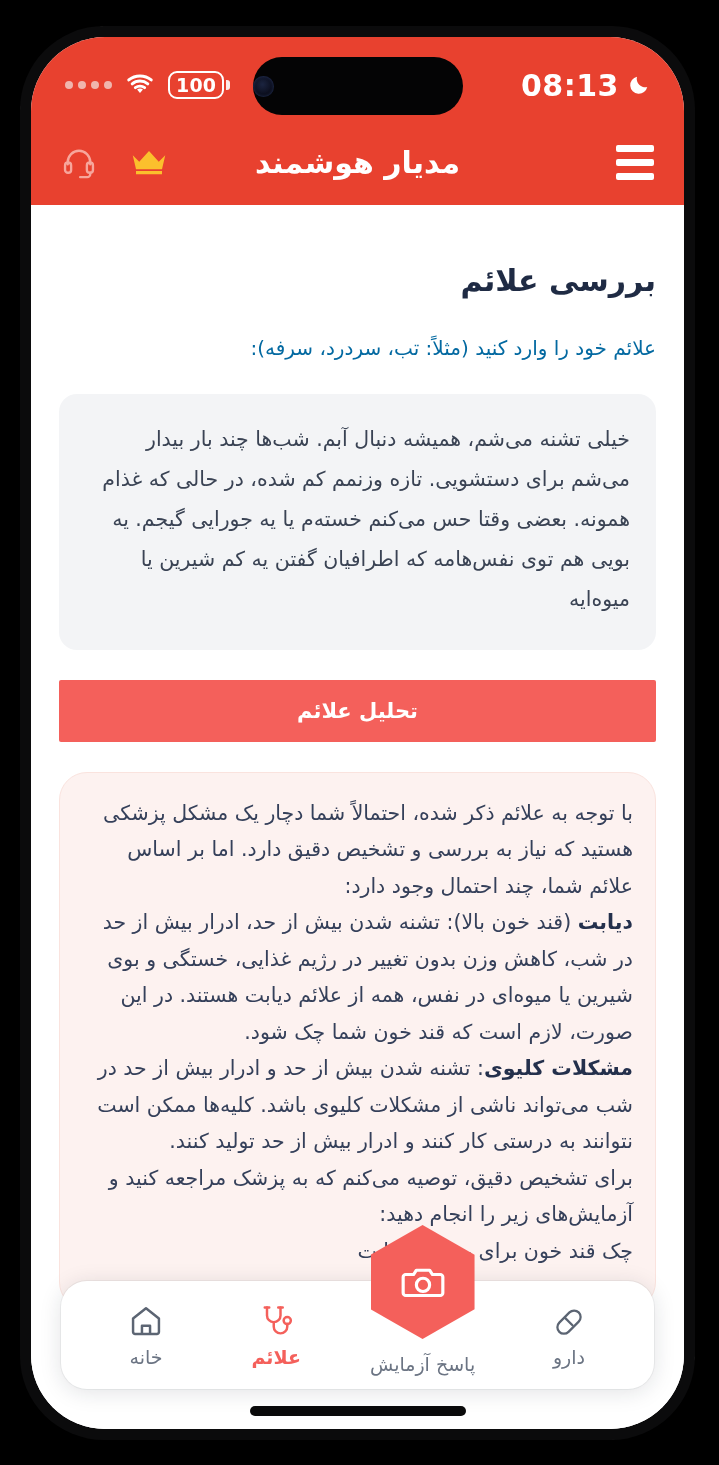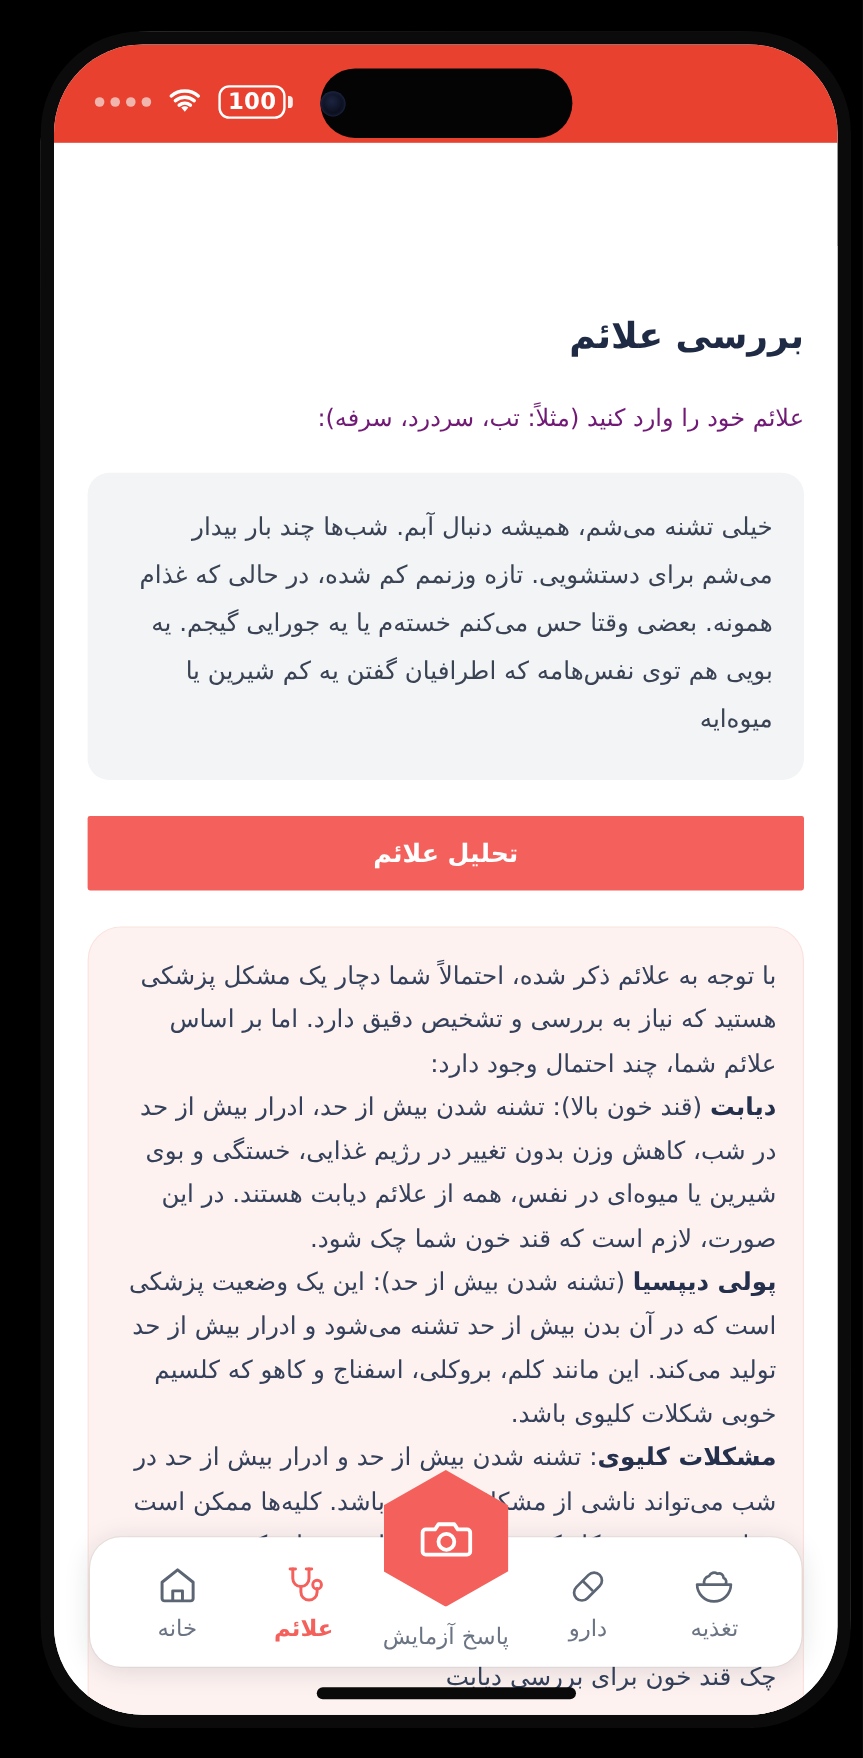--- a/index.html
+++ b/index.html
@@ -6,21 +6,21 @@
   html, body {
     width: 719px; height: 1465px;
     background: #000;
     font-family: "DejaVu Sans", "Liberation Sans", sans-serif;
     overflow: hidden;
   }
 
   
   #phone-frame {
     position: absolute;
-    left: 34px; top: 26px;
+    left: 20px; top: 26px;
     width: 675px; height: 1414px;
     border-radius: 92px;
     background: linear-gradient(135deg,#d8d3cb 0%,#7c746c 8%,#2a2622 18%,#1a1714 50%,#2a2622 84%,#8d857c 94%,#e2ddd4 100%);
     padding: 0;
     box-shadow: 0 0 2px 1px #000;
   }
   #phone-body {
     width: 100%; height: 100%;
     border-radius: 84px;
     background: #0b0b0c;
@@ -102,21 +102,21 @@
     overflow:hidden;
     padding: 0 28px;
   }
   #page-title {
     text-align:right;
     font-size:30px; font-weight:800; color:#1f2b44;
     margin-top:58px;
   }
   #input-label {
     text-align:right;
-    font-size:20px; color:#701a75;
+    font-size:20px; color:#0369a1;
     margin-top:38px;
   }
   #symptom-input {
     margin-top:34px;
     background:#f3f4f6;
     border-radius:18px;
     padding: 26px 26px 30px 26px;
     font-size:20.5px; line-height:1.95;
     color:#3a4354; text-align:right;
     border:none; width:100%;
@@ -208,63 +208,79 @@
         <path d="M2.8 4.9a14.4 14.4 0 0 1 18.4 0" stroke="#fff" stroke-width="2.4" fill="none" stroke-linecap="round"></path>
       </svg>
       <div class="battery">
         <div class="battery-shell">
           <span>100</span>
         </div>
         <div class="battery-nub"></div>
       </div>
     </div>
 
+    <div class="sb-time-wrap">
+      <span class="sb-time">08:13</span>
+      <svg class="moon-icon" viewBox="0 0 24 24">
+        <path d="M21 14.2A9.2 9.2 0 0 1 9.8 3 9.4 9.4 0 1 0 21 14.2z" fill="#fff"></path>
+      </svg>
+    </div>
 
     <div id="dynamic-island">
       <div id="island-camera"></div>
     </div>
   </div>
 
+  <div id="app-header">
+    <div id="hamburger-btn">
+      <i></i>
+            <i></i>
+            <i></i>
+    </div>
+    <div id="header-title">مدیار هوشمند</div>
+    <div id="header-left-icons">
+      <svg class="crown-icon" viewBox="0 0 32 24">
+        <path d="M3 6.5l5.2 5.2L16 3.2l7.8 8.5L29 6.5l-2.6 11.2H5.6L3 6.5z" fill="#fbc02d"></path>
+        <rect x="5.6" y="19.2" width="20.8" height="2.6" fill="#fbc02d"></rect>
+      </svg>
+      <svg class="headset-icon" viewBox="0 0 32 32">
+        <path d="M6 18v-2a10 10 0 0 1 20 0v2" stroke="#f7a69c" stroke-width="2.1" fill="none" stroke-linecap="round"></path>
+        <rect x="3.6" y="16.4" width="5.4" height="9.2" rx="2.6" stroke="#f7a69c" stroke-width="2.1" fill="none"></rect>
+        <rect x="23" y="16.4" width="5.4" height="9.2" rx="2.6" stroke="#f7a69c" stroke-width="2.1" fill="none"></rect>
+        <path d="M26 25.6v1.2a2.6 2.6 0 0 1-2.6 2.6H17" stroke="#f7a69c" stroke-width="2.1" fill="none" stroke-linecap="round"></path>
+      </svg>
+    </div>
+  </div>
 
   <div id="content">
 
     <div id="page-title">بررسی علائم</div>
 
     <div id="input-label">علائم خود را وارد کنید (مثلاً: تب، سردرد، سرفه):</div>
 
     <div id="symptom-input" placeholder="علائم خود را وارد کنید...">خیلی تشنه می‌شم، همیشه دنبال آبم. شب‌ها چند بار بیدار می‌شم برای دستشویی. تازه وزنمم کم شده، در حالی که غذام همونه. بعضی وقتا حس می‌کنم خسته‌م یا یه جورایی گیجم. یه بویی هم توی نفس‌هامه که اطرافیان گفتن یه کم شیرین یا میوه‌ایه</div>
 
     <button id="analyze-button">تحلیل علائم</button>
 
     <div id="result-card">
       <p>با توجه به علائم ذکر شده، احتمالاً شما دچار یک مشکل پزشکی هستید که نیاز به بررسی و تشخیص دقیق دارد. اما بر اساس علائم شما، چند احتمال وجود دارد:</p>
       <p>
         <b>دیابت</b><span> (قند خون بالا): تشنه شدن بیش از حد، ادرار بیش از حد در شب، کاهش وزن بدون تغییر در رژیم غذایی، خستگی و بوی شیرین یا میوه‌ای در نفس، همه از علائم دیابت هستند. در این صورت، لازم است که قند خون شما چک شود.</span>
       </p>
       <p>
-        <b>پولی دیپسیا</b><span> (تشنه شدن بیش از حد): این یک وضعیت پزشکی است که در آن بدن بیش از حد تشنه می‌شود و ادرار بیش از حد تولید می‌کند. این مانند کلم، بروکلی، اسفناج و کاهو که کلسیم خوبی   شکلات کلیوی باشد.</span>
-      </p>
-      <p>
         <b>مشکلات کلیوی</b><span>: تشنه شدن بیش از حد و ادرار بیش از حد در شب می‌تواند ناشی از مشکلات کلیوی باشد. کلیه‌ها ممکن است نتوانند به درستی کار کنند و ادرار بیش از حد تولید کنند.</span>
       </p>
       <p>برای تشخیص دقیق، توصیه می‌کنم که به پزشک مراجعه کنید و آزمایش‌های زیر را انجام دهید:</p>
       <p>چک قند خون برای بررسی دیابت</p>
 
     </div>
   </div>
 
   <div id="bottom-nav">
 
-    <div class="nav-item">
-      <svg viewBox="0 0 32 32">
-        <path d="M3.5 15.5h25a12.5 12.5 0 0 1-25 0z" stroke="#5c6573" stroke-width="2" fill="none" stroke-linejoin="round"></path>
-        <path d="M9 15.5c-1.2-3 .6-5.6 3.4-6.3 1-2.4 4-3.2 6-1.7 2.3-1 4.8.6 4.7 3.2 2 .6 2.6 3.2 1.3 4.8" stroke="#5c6573" stroke-width="2" fill="none" stroke-linejoin="round"></path>
-      </svg>
-      <span class="nav-label">تغذیه</span>
-    </div>
 
     <div class="nav-item">
       <svg viewBox="0 0 32 32">
         <rect x="3.8" y="11.2" width="24.4" height="11.6" rx="5.8" transform="rotate(-45 16 17)" stroke="#5c6573" stroke-width="2" fill="none"></rect>
         <path d="M11.6 12.3l8.1 8.1" stroke="#5c6573" stroke-width="2"></path>
       </svg>
       <span class="nav-label">دارو</span>
     </div>
 
     <div id="nav-center">

